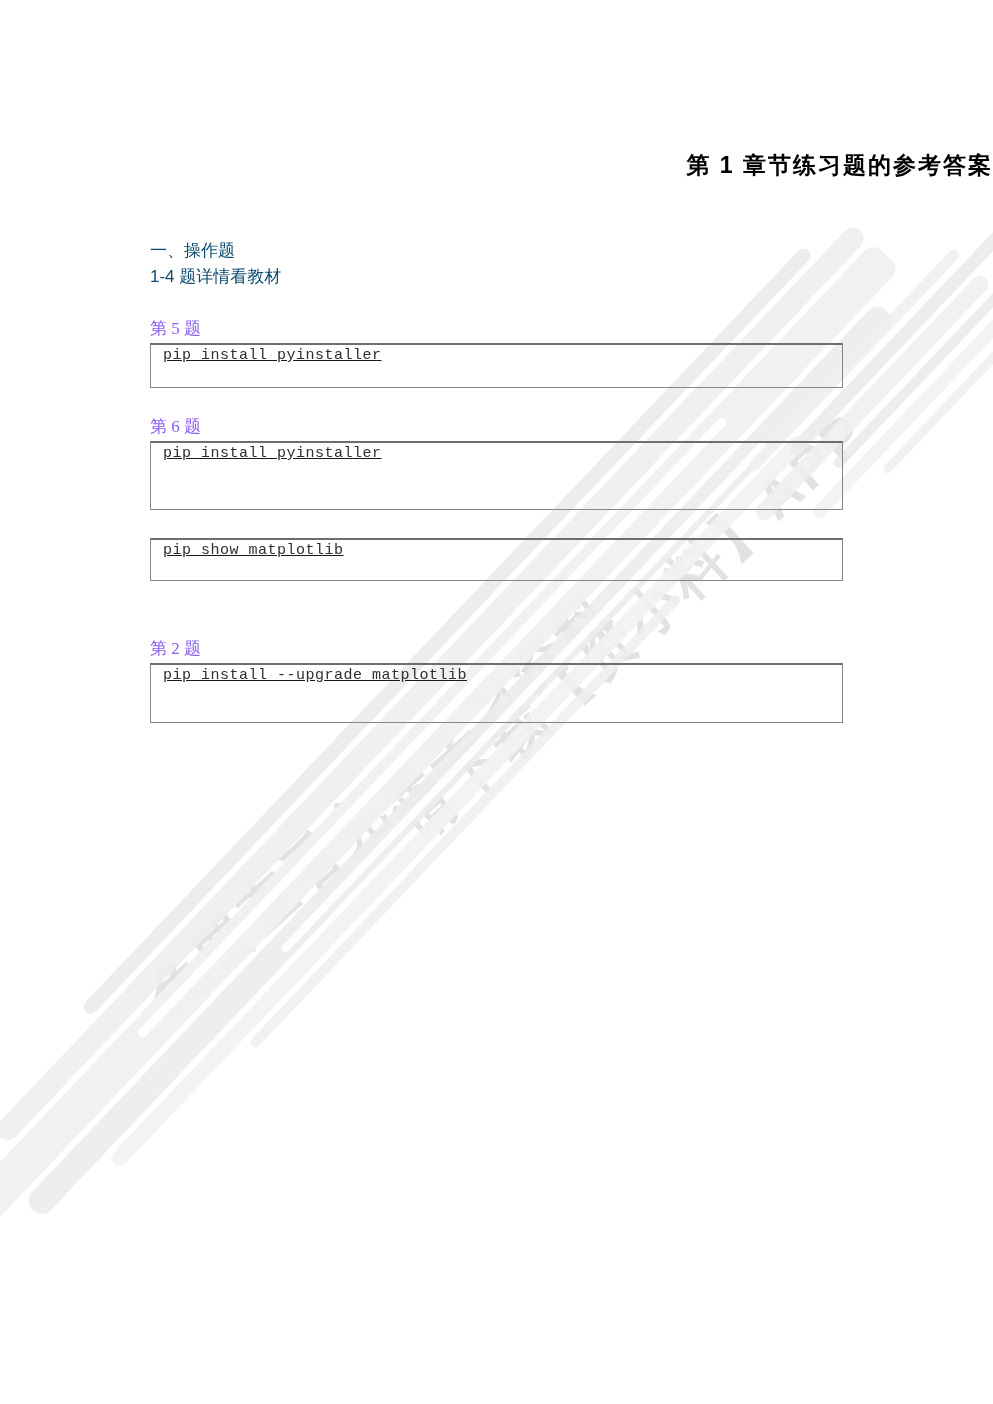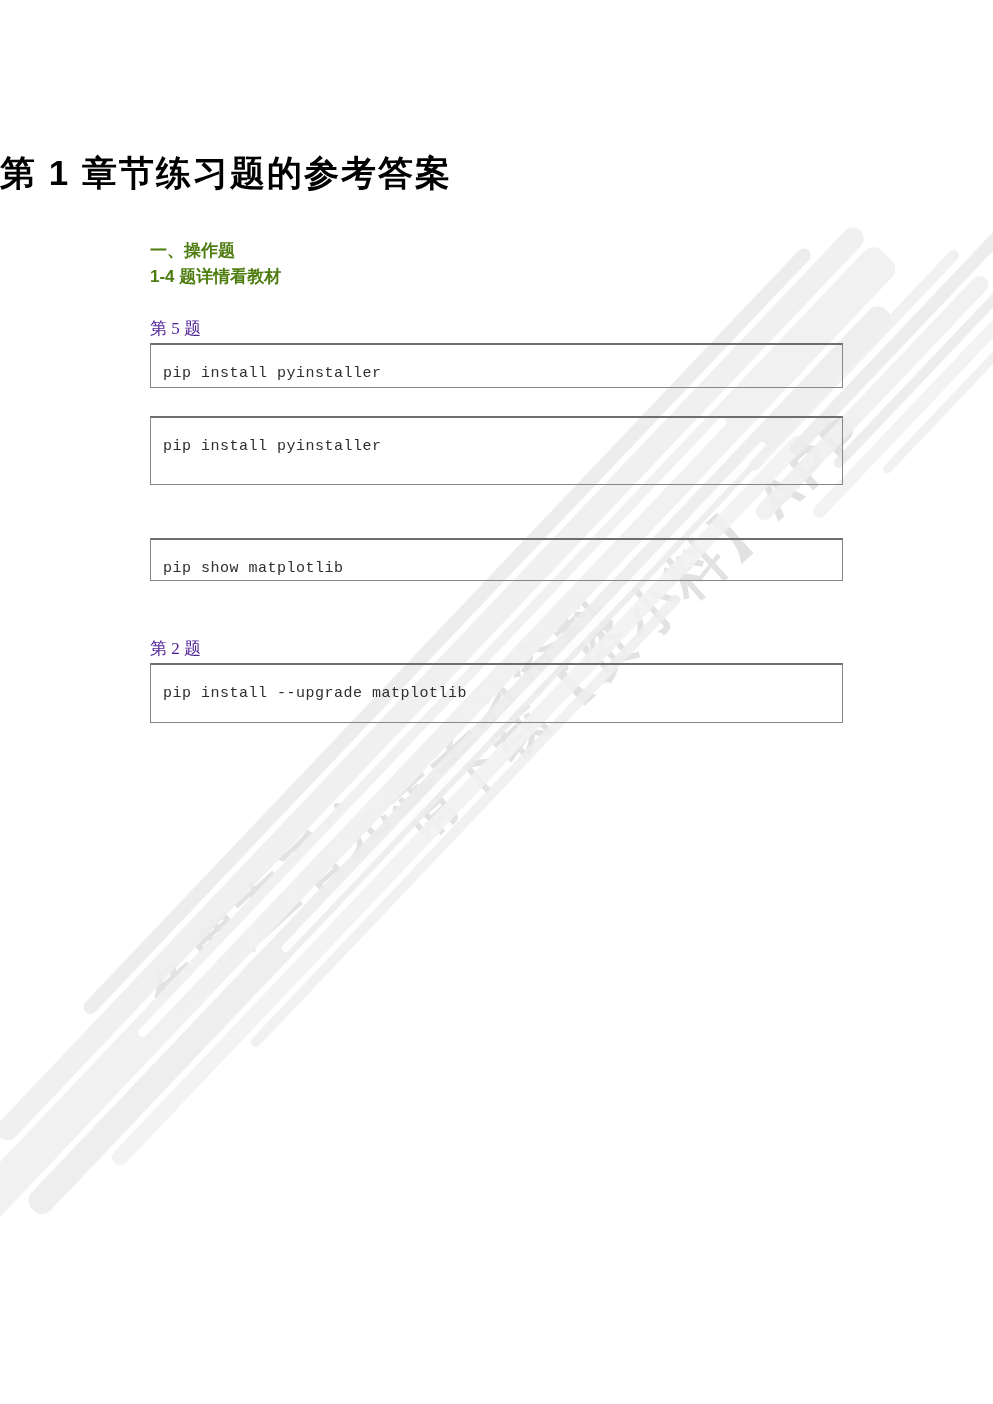--- a/index.html
+++ b/index.html
@@ -52,57 +52,58 @@
   .st4 { top: 34px;  left: 90px;  width: 300px; height: 10px; background: rgba(234,234,234,.85); }
   .st5 { top: 52px;  left: 40px;  width: 280px; height: 13px; background: rgba(242,242,242,.9); }
   .st6 { top: 74px;  left: 120px; width: 260px; height: 9px;  background: rgba(237,237,237,.8); }
 
   
   .content { position: absolute; inset: 0; z-index: 1; }
 
   .doc-title {
     position: absolute;
     top: 150px; left: 0; width: 100%;
-    text-align: left;
+    text-align: right;
     font-family: "Liberation Sans", sans-serif;
     font-weight: bold;
-    font-size: 35px;
+    font-size: 23px;
     letter-spacing: 2px;
     color: #000;
   }
   .section-heading, .section-note {
     position: absolute;
     left: 150px;
     font-family: "Liberation Sans", sans-serif;
-    font-weight: bold;
+    font-weight: normal;
     font-size: 17px;
-    color: #4d7c0f;
+    color: #0c4a6e;
   }
   .section-heading { top: 239px; }
   .section-note { top: 265px; }
 
   .answer {
     position: absolute;
     left: 150px;
     width: 693px;
   }
   .q-label {
     height: 25px;
     line-height: 22px;
     font-family: "Liberation Serif", serif;
     font-size: 17px;
-    color: #4c1d95;
+    color: #8b5cf6;
   }
   .code-box {
     box-sizing: border-box;
     width: 100%;
     background: transparent;
     border: 1px solid #868686;
     border-top: 2px solid #6e6e6e;
-    padding: 20px 12px;
+    padding: 2px 12px;
+    text-decoration: underline;
   }
   .code-text {
     font-family: "Liberation Mono", "DejaVu Sans Mono", monospace;
     font-size: 15px;
     letter-spacing: 0.5px;
     color: #2e2e2e;
     white-space: pre;
   }
 </style>
 </head>
@@ -142,27 +143,28 @@
     <div class="section-note">1-4 题详情看教材</div>
 
     <div class="answer" style="top:318px">
       <div class="q-label">第 5 题</div>
       <div class="code-box" style="height:45px">
         <div class="code-text">pip install pyinstaller</div>
       </div>
     </div>
 
     <div class="answer" style="top:416px">
+      <div class="q-label">第 6 题</div>
       <div class="code-box" style="height:69px">
         <div class="code-text">pip install pyinstaller</div>
       </div>
     </div>
 
     <div class="answer" style="top:538px">
-      <div class="code-box" style="height:26px">
+      <div class="code-box" style="height:43px">
         <div class="code-text">pip show matplotlib</div>
       </div>
     </div>
 
     <div class="answer" style="top:638px">
       <div class="q-label">第 2 题</div>
       <div class="code-box" style="height:60px">
         <div class="code-text">pip install --upgrade matplotlib</div>
       </div>
     </div>

